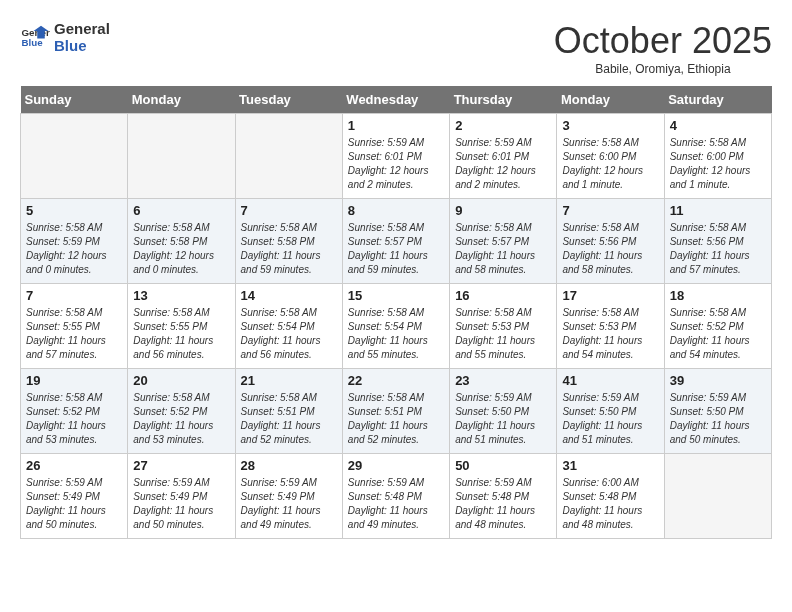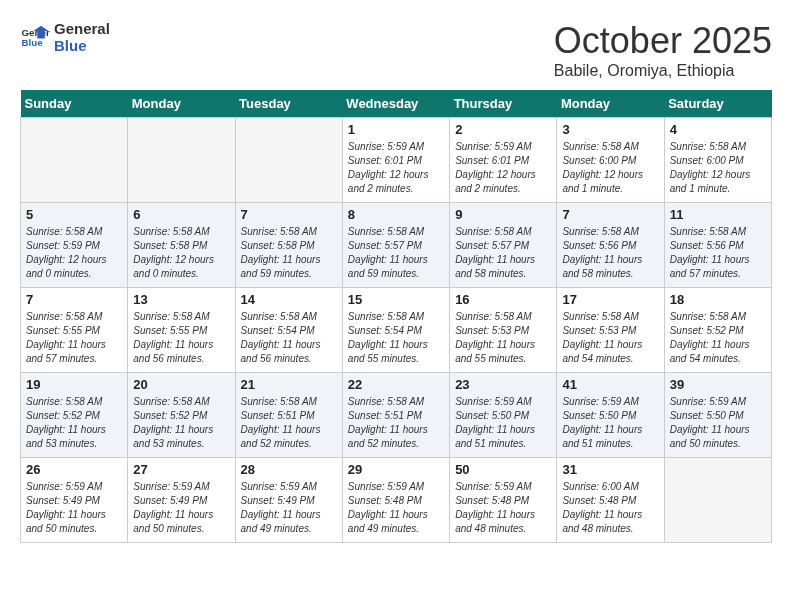--- a/index.html
+++ b/index.html
@@ -19,38 +19,38 @@
     .logo {
       display: flex;
       align-items: center;
       gap: 4px;
     }
     .logo-icon {
       width: 30px;
       height: 30px;
     }
     .title-block {
-      text-align: left;
+      text-align: center;
     }
     .month-title {
       font-size: 36px;
       font-weight: normal;
       color: #333;
     }
     .location {
-      font-size: 16px;
+      font-size: 12px;
       color: #333;
     }
     .calendar-table {
       width: 100%;
       border-collapse: collapse;
       font-size: 11px;
     }
     .calendar-table thead tr th {
-      background-color: #0f766e;
+      background-color: #737373;
       color: #fff;
       padding: 6px 4px;
       text-align: left;
       font-size: 13px;
       font-weight: bold;
     }
     .calendar-table tbody tr td {
       border: 1px solid #ccc;
       vertical-align: top;
       padding: 4px 5px;

